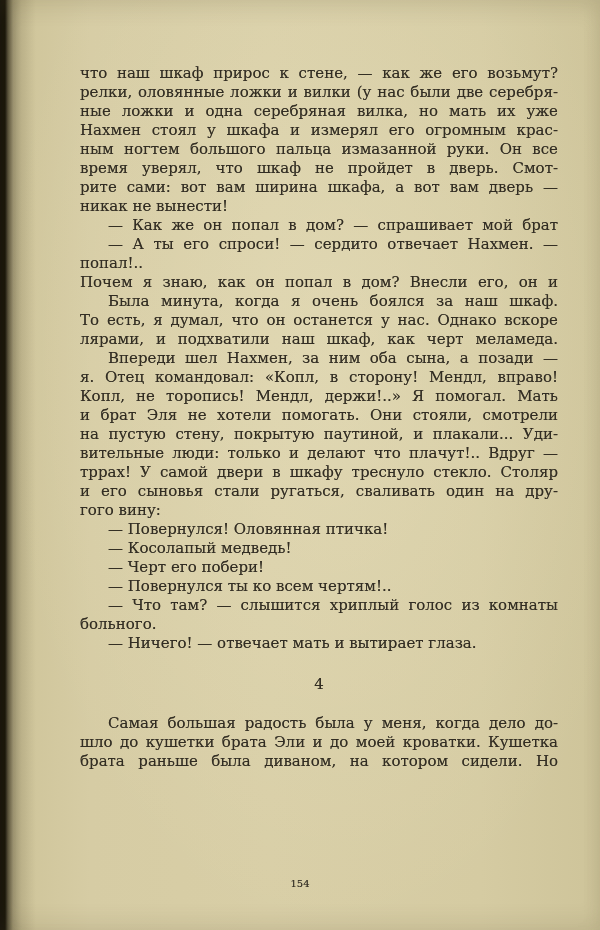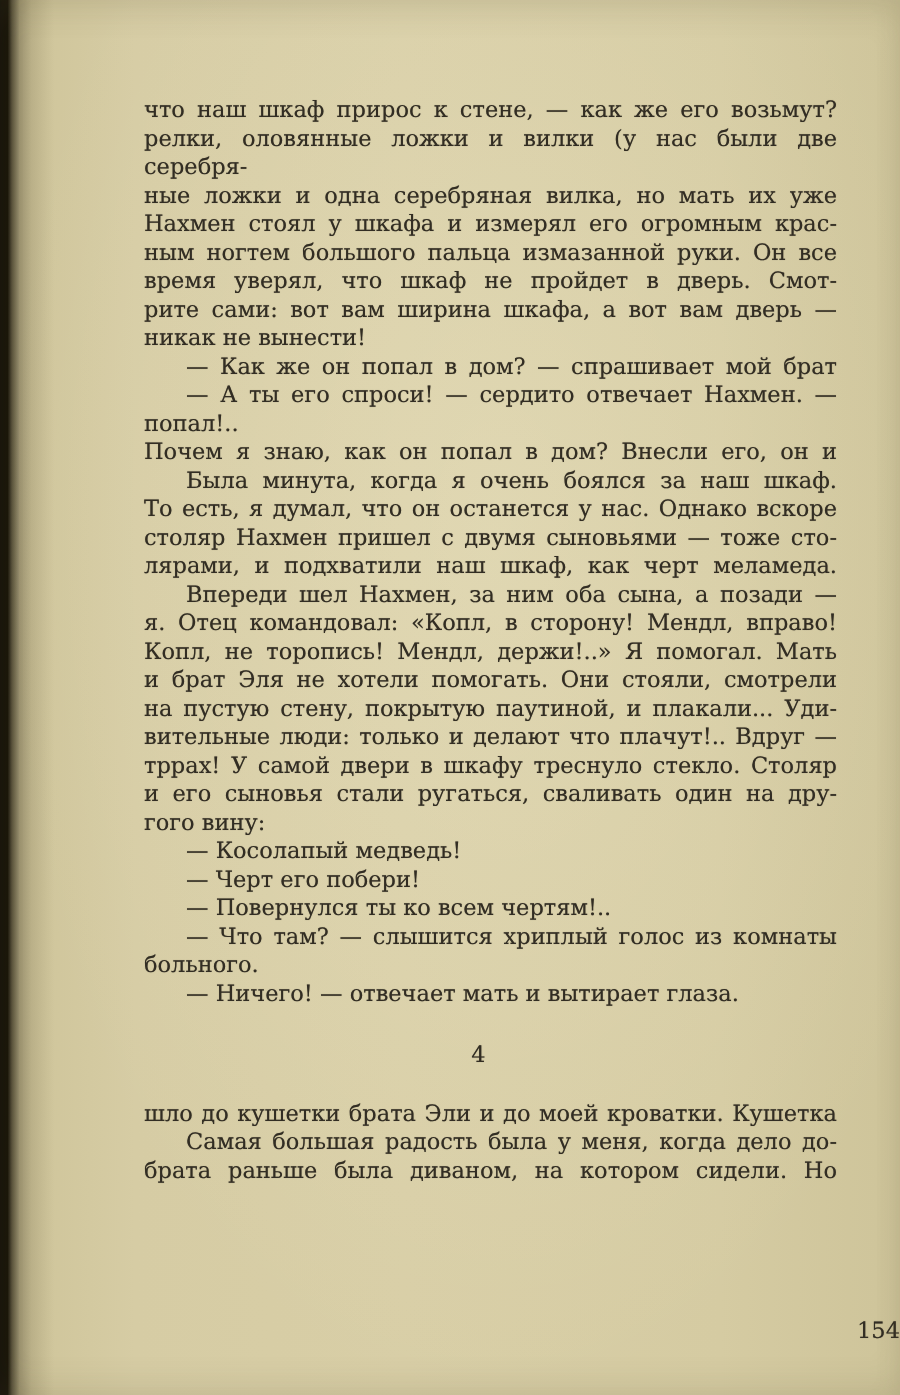--- a/index.html
+++ b/index.html
@@ -36,34 +36,33 @@
     position: absolute;
     left: 80px; top: 64px; width: 478px;
     color: #322d23;
     font-size: 15px;
     line-height: 19px;
     text-shadow: 0 0 0.5px rgba(50,45,35,0.55);
   }
   .line {
     text-align: justify;
     text-align-last: justify;
-    margin-left: 16px;
   }
   .line.last { text-align-last: left; }
   .line.indent { text-indent: 28px; }
   .section-heading {
     text-align: center;
     margin: 22px 0 20px 0;
   }
   .page-number {
     position: absolute;
     left: 0; right: 0; top: 878px;
-    text-align: right;
+    text-align: center;
     color: #332e24;
-    font-size: 15px;
+    font-size: 10px;
     text-shadow: 0 0 0.5px rgba(50,45,35,0.55);
   }
 </style>
 </head>
 <body>
 
 <div class="page">
   <div class="binding"></div>
   <div class="text-block">
       <div class="paragraph">
@@ -82,51 +81,53 @@
         <div class="line indent">— Как же он попал в дом? — спрашивает мой брат</div>
       </div>
       <div class="paragraph">
         <div class="line indent">— А ты его спроси! — сердито отвечает Нахмен. —</div>
         <div class="line last">попал!..</div>
         <div class="line">Почем я знаю, как он попал в дом? Внесли его, он и</div>
       </div>
       <div class="paragraph">
         <div class="line indent">Была минута, когда я очень боялся за наш шкаф.</div>
         <div class="line">То есть, я думал, что он останется у нас. Однако вскоре</div>
-        <div class="line">столяр Нахмен пришел с двумя сыновьями — тоже сто-</div>
         <div class="line">лярами, и подхватили наш шкаф, как черт меламеда.</div>
       </div>
       <div class="paragraph">
         <div class="line indent">Впереди шел Нахмен, за ним оба сына, а позади —</div>
         <div class="line">я. Отец командовал: «Копл, в сторону! Мендл, вправо!</div>
         <div class="line">Копл, не торопись! Мендл, держи!..» Я помогал. Мать</div>
         <div class="line">и брат Эля не хотели помогать. Они стояли, смотрели</div>
         <div class="line">на пустую стену, покрытую паутиной, и плакали... Уди-</div>
         <div class="line">вительные люди: только и делают что плачут!.. Вдруг —</div>
         <div class="line">тррах! У самой двери в шкафу треснуло стекло. Столяр</div>
         <div class="line">и его сыновья стали ругаться, сваливать один на дру-</div>
         <div class="line last">гого вину:</div>
+      </div>
+      <div class="paragraph">
+        <div class="line last indent">— Повернулся! Оловянная птичка!</div>
       </div>
       <div class="paragraph">
         <div class="line last indent">— Косолапый медведь!</div>
       </div>
       <div class="paragraph">
         <div class="line last indent">— Черт его побери!</div>
       </div>
       <div class="paragraph">
         <div class="line last indent">— Повернулся ты ко всем чертям!..</div>
       </div>
       <div class="paragraph">
         <div class="line indent">— Что там? — слышится хриплый голос из комнаты</div>
         <div class="line last">больного.</div>
       </div>
       <div class="paragraph">
         <div class="line last indent">— Ничего! — отвечает мать и вытирает глаза.</div>
       </div>
       <div class="section-heading">4</div>
       <div class="paragraph">
+        <div class="line indent">Самая большая радость была у меня, когда дело до-</div>
         <div class="line">шло до кушетки брата Эли и до моей кроватки. Кушетка</div>
-        <div class="line indent">Самая большая радость была у меня, когда дело до-</div>
         <div class="line">брата раньше была диваном, на котором сидели. Но</div>
       </div>
     </div>
   <div class="page-number">154</div>
 </div>
 
 </body></html>

